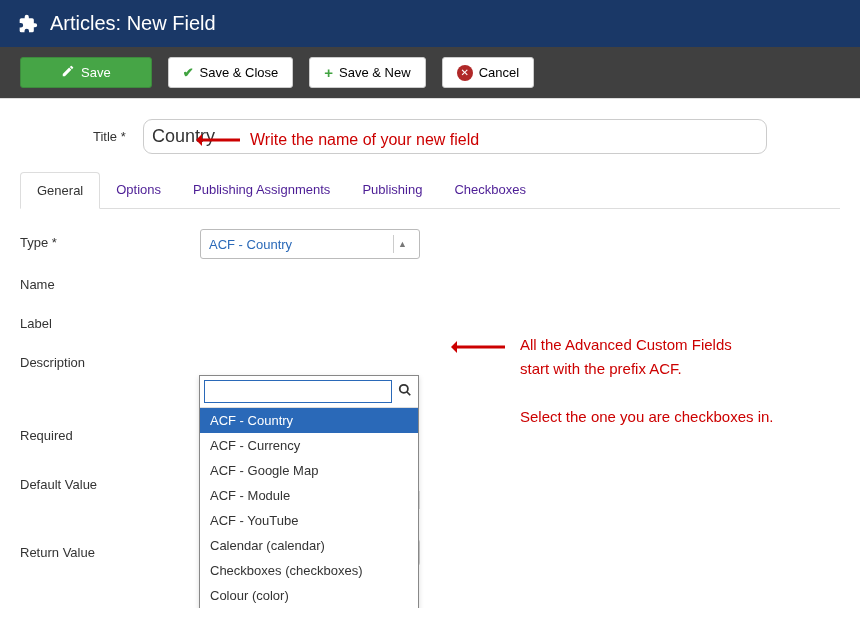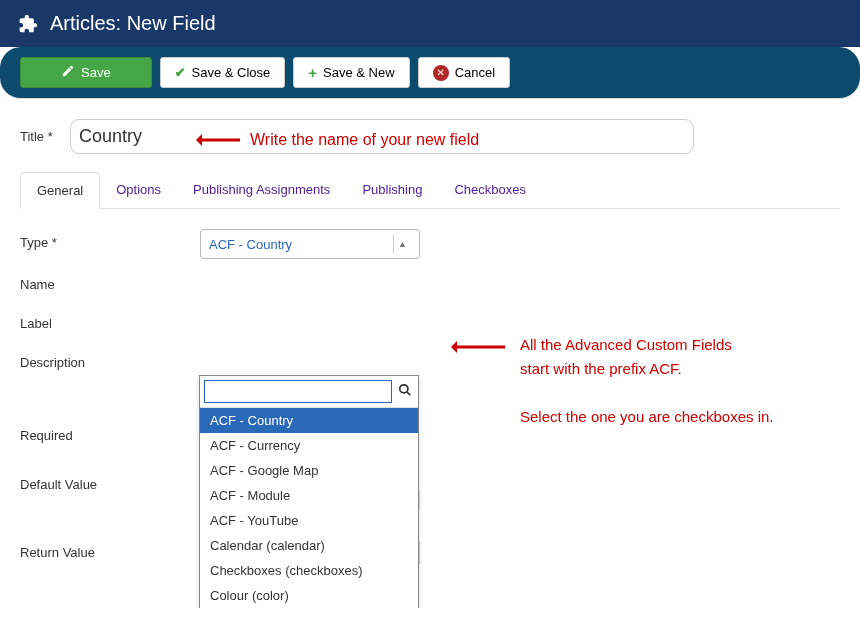--- a/index.html
+++ b/index.html
@@ -20,26 +20,25 @@
     gap: 12px;
   }
   .header .puzzle-icon {
     width: 20px; height: 20px;
   }
   .header-title {
     font-size: 20px;
     font-weight: normal;
   }
   .toolbar {
-    background: #0c4a6e;
+    background: #404040;
     border-bottom: 1px solid #ddd;
     padding: 10px 20px;
     display: flex;
-    gap: 8px;
-    border-radius: 21px;
+    gap: 16px;
   }
   .btn {
     display: inline-flex;
     align-items: center;
     gap: 6px;
     border: 1px solid #ccc;
     background: #fff;
     padding: 6px 14px;
     border-radius: 3px;
     font-size: 13px;
@@ -56,20 +55,21 @@
   .icon-plus  { color:#41a341; font-weight:bold; font-size:15px; }
   .icon-cancel{ background:#b02828; color:#fff; border-radius:50%; width:16px; height:16px; display:inline-flex; align-items:center; justify-content:center; font-size:10px;}
   .form-area {
     padding: 20px 20px 30px 20px;
   }
   .title-row {
     display: flex;
     align-items: center;
     gap: 10px;
     margin-bottom: 18px;
+    justify-content: center;
   }
   .title-row label { width: 40px; }
   .title-input {
     width: 624px;
     border: 1px solid #ccc;
     border-radius: 9px;
     padding: 6px 8px;
     font-size: 18px;
     color: #333;
   }

